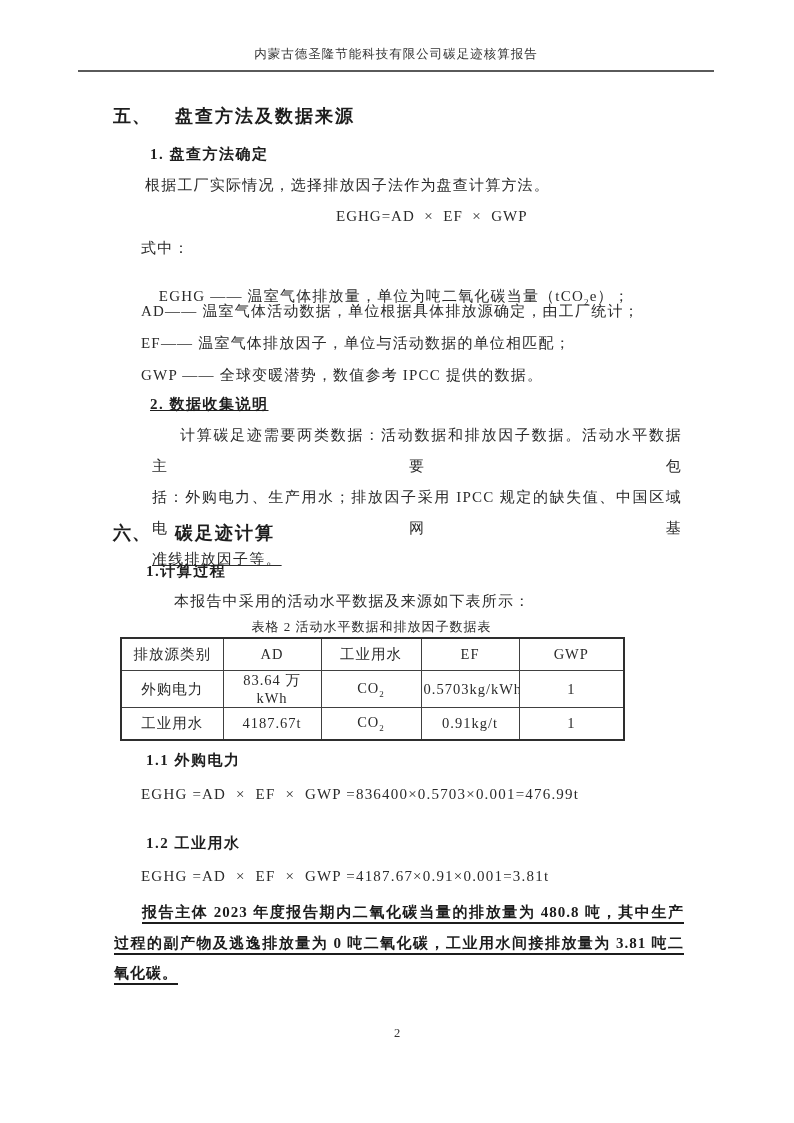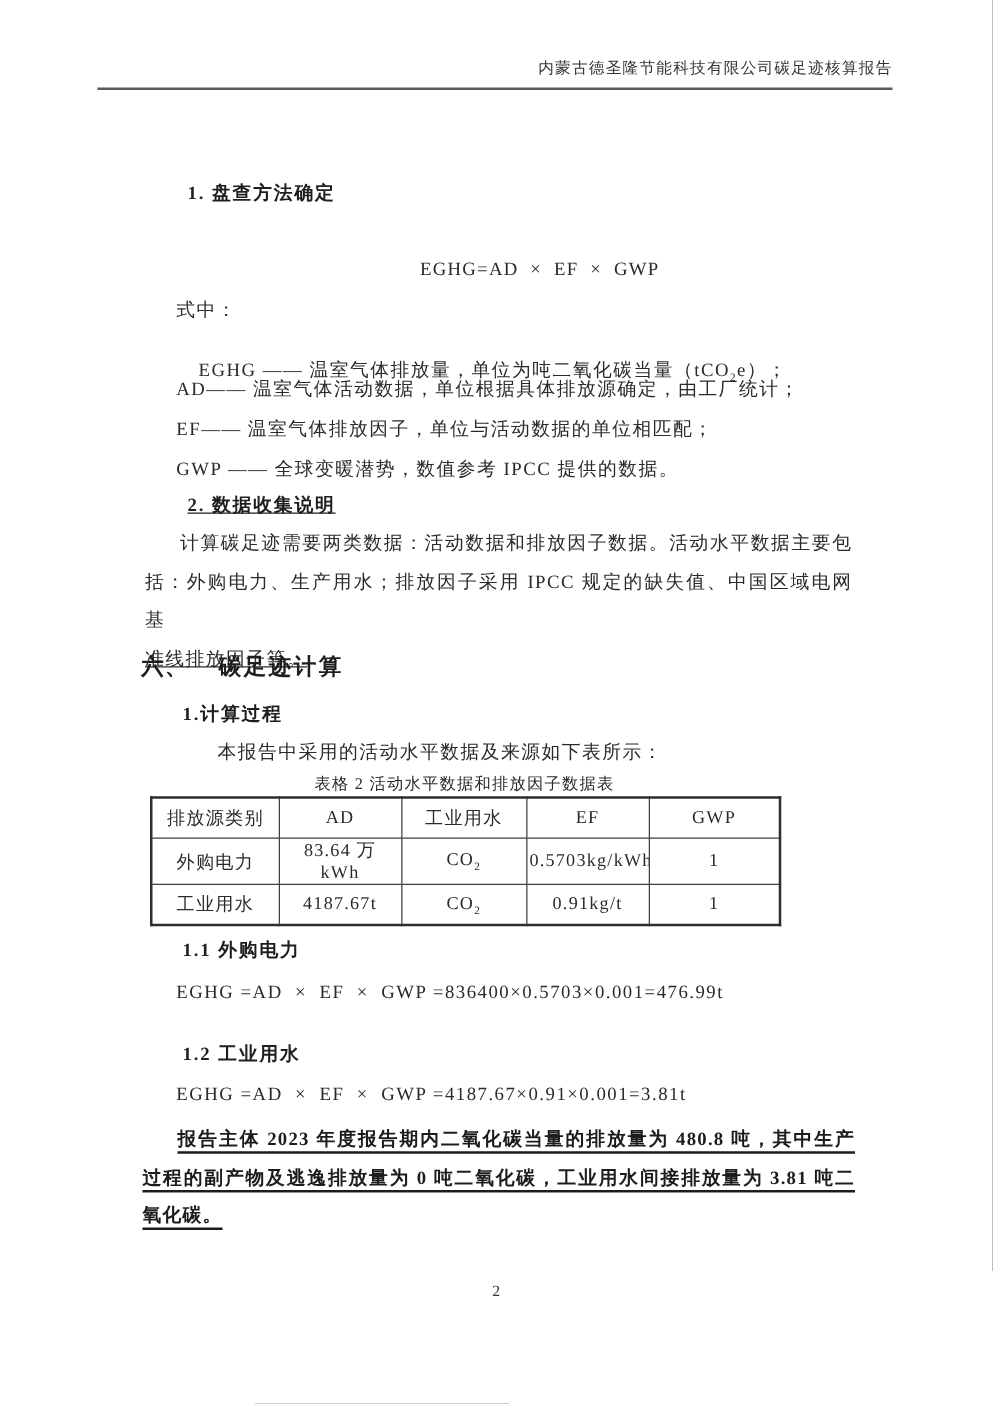--- a/index.html
+++ b/index.html
@@ -8,32 +8,32 @@
     width:794px;height:1123px;
     margin:0 auto;
     background:#ffffff;
     font-family:"Liberation Serif","DejaVu Serif",serif;
     color:#262626;
     overflow:hidden;
   }
   .abs{position:absolute;}
   .hdr{
     top:46px;left:78px;width:636px;
-    text-align:right;
+    text-align:center;
     font-size:12.5px;letter-spacing:1px;color:#333;
     padding-bottom:7px;
     border-bottom:2px solid #5a5a5a;
   }
   .h1{font-size:18px;font-weight:700;letter-spacing:1px;color:#1e1e1e;}
   .h1 .num{display:inline-block;}
   .h1 .ttl{display:inline-block;margin-left:24px;letter-spacing:2px;}
   .h2{font-size:15px;font-weight:700;letter-spacing:1.5px;color:#1e1e1e;}
   .body-line{font-size:15px;letter-spacing:1.2px;white-space:pre;color:#2a2a2a;}
   .para{font-size:15px;letter-spacing:1.2px;line-height:31px;color:#2a2a2a;}
-  .para .ln{text-align:justify;}
+  .para .ln{text-align:justify;margin-left:36px;}
   .para .ln.jl{text-align-last:justify;}
   .para .ln.first{text-indent:28px;}
   .formula{font-size:15px;letter-spacing:1px;white-space:pre;color:#2a2a2a;}
   sub.s2{font-size:9px;}
   .caption{font-size:13px;letter-spacing:1px;text-align:center;color:#2a2a2a;}
   table.dt{border-collapse:collapse;table-layout:fixed;width:503px;}
   table.dt td,table.dt th{
     border:1px solid #404040;
     height:31px;
     text-align:center;vertical-align:middle;
@@ -54,23 +54,27 @@
 </style>
 </head>
 <body>
 
 <div class="page">
 
   <div class="abs hdr">
     <span>内蒙古德圣隆节能科技有限公司碳足迹核算报告</span>
   </div>
 
+  <div class="abs h1" style="top:104px;left:113px;">
+    <span class="num">五、</span><span class="ttl">盘查方法及数据来源</span>
+  </div>
 
   <div class="abs h2" style="top:145px;left:150px;">1. 盘查方法确定</div>
 
+  <div class="abs body-line" style="top:176px;left:145px;">根据工厂实际情况，选择排放因子法作为盘查计算方法。</div>
 
   <div class="abs formula" style="top:208px;left:336px;font-family:Liberation Serif, serif;">EGHG=AD  ×  EF  ×  GWP</div>
 
   <div class="abs body-line" style="top:239px;left:141px;">式中：</div>
 
   <div class="abs body-line" style="top:270px;left:139px;">
     <span>EGHG —— 温室气体排放量，单位为吨二氧化碳当量（tCO</span><sub class="s2">2</sub><span>e）；</span>
   </div>
 
   <div class="abs body-line" style="top:302px;left:141px;">AD—— 温室气体活动数据，单位根据具体排放源确定，由工厂统计；</div>

